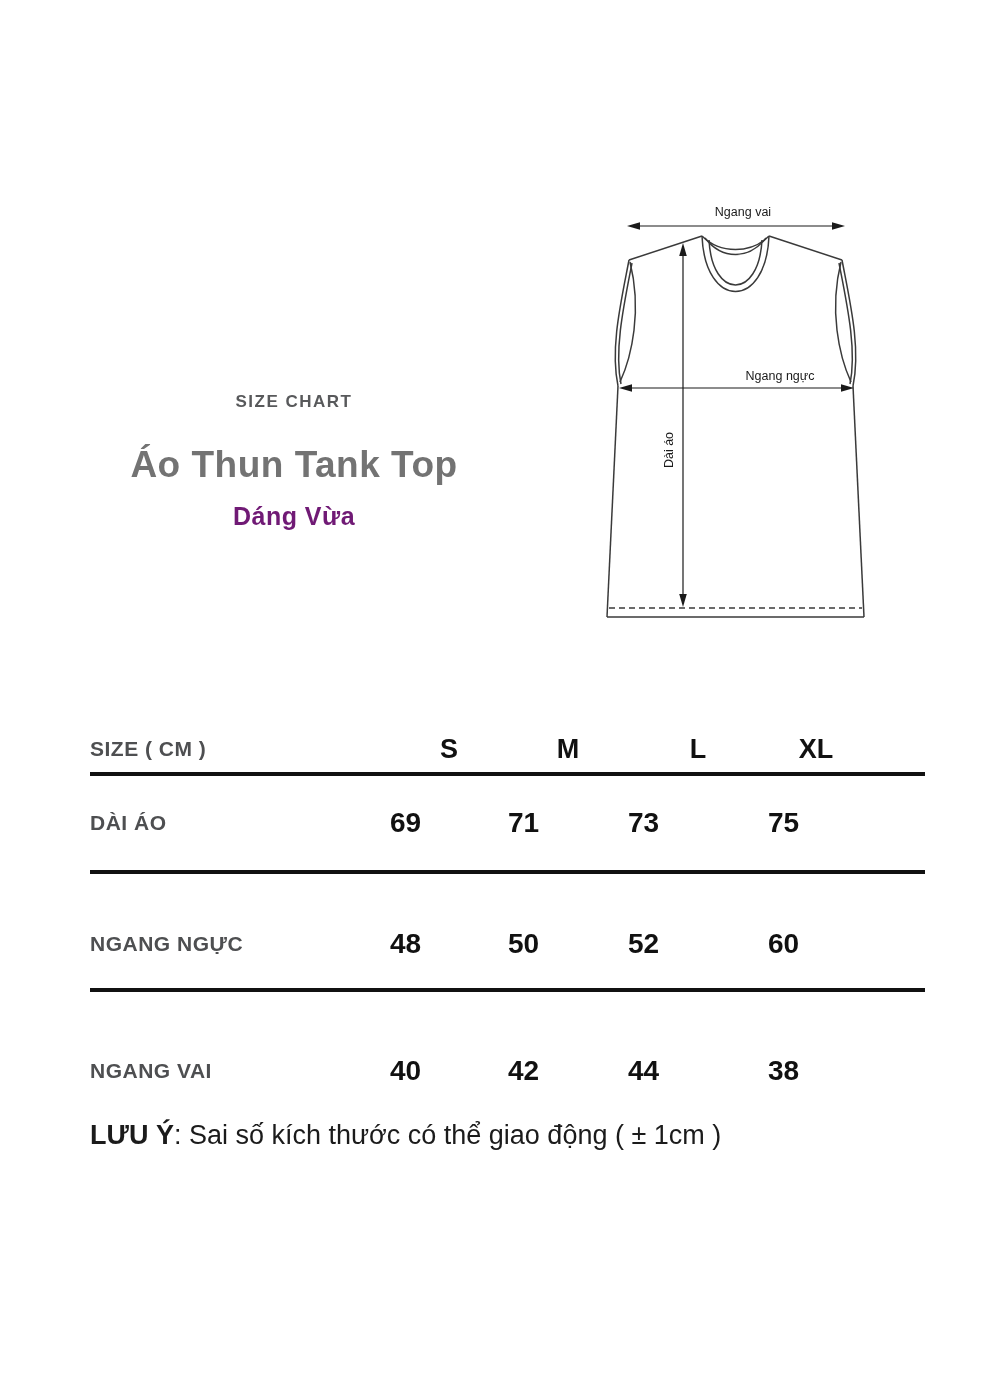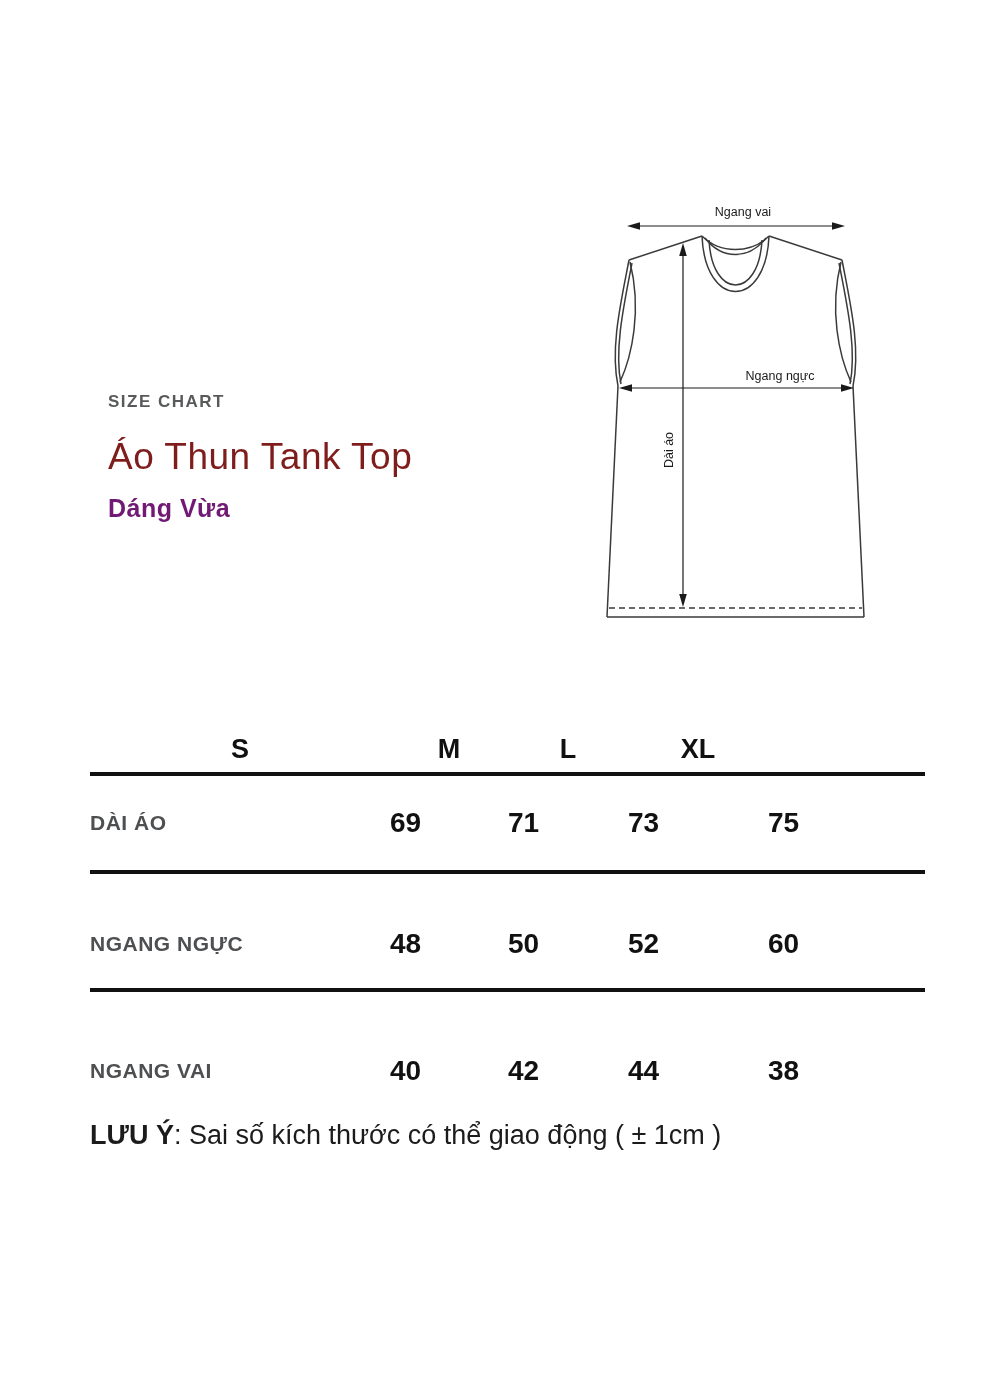--- a/index.html
+++ b/index.html
@@ -1,23 +1,23 @@
 <!DOCTYPE html>
 <html><head>
 <meta charset="utf-8">
 <style>
   * { margin:0; padding:0; box-sizing:border-box; }
   html,body { width:1000px; height:1400px; background:#ffffff;
               font-family:"Liberation Sans", sans-serif; color:#121212; }
   .page { position:relative; width:1000px; height:1400px; background:#fff; overflow:hidden; }
 
   
-  .head-block { position:absolute; left:108px; top:392px; width:400px; text-align:left; }
+  .head-block { position:absolute; left:94px; top:392px; width:400px; text-align:center; }
   .eyebrow { font-size:17px; font-weight:bold; letter-spacing:1.5px; color:#58595b; }
-  .title   { margin-top:24px; font-size:37px; font-weight:normal; color:#7f1d1d; letter-spacing:0.5px; }
+  .title   { margin-top:32px; font-size:37px; font-weight:bold; color:#737373; letter-spacing:0.5px; }
   .subtitle{ margin-top:16px; font-size:25px; font-weight:bold; color:#701a75; letter-spacing:0.5px; }
 
   
   .diagram { position:absolute; left:560px; top:180px; width:380px; height:480px; }
   .garment { stroke:#3a3a3a; stroke-width:1.5; fill:none; }
   .dim     { stroke:#1a1a1a; stroke-width:1.2; fill:none; }
   .dimhead { fill:#1a1a1a; stroke:none; }
   .dimtext { font-family:"Liberation Sans", sans-serif; font-size:12.5px; fill:#1a1a1a; }
 
   
@@ -88,20 +88,21 @@
     <g>
       <line class="dim" x1="123" y1="74" x2="123" y2="416"></line>
       <polygon class="dimhead" points="123,63 119.2,76 126.8,76"></polygon>
       <polygon class="dimhead" points="123,427 119.2,414 126.8,414"></polygon>
       <text class="dimtext" x="0" y="0" text-anchor="middle" transform="translate(113,270) rotate(-90)">Dài áo</text>
     </g>
   </svg>
 
   <div class="size-table">
     <div class="trow thead">
+      <div class="cell label">SIZE ( CM )</div>
       <div class="cell size">S</div>
       <div class="cell size">M</div>
       <div class="cell size">L</div>
       <div class="cell size">XL</div>
     </div>
 
     <div class="trow r1">
       <div class="cell label">DÀI ÁO</div>
       <div class="cell val">69</div>
       <div class="cell val">71</div>

